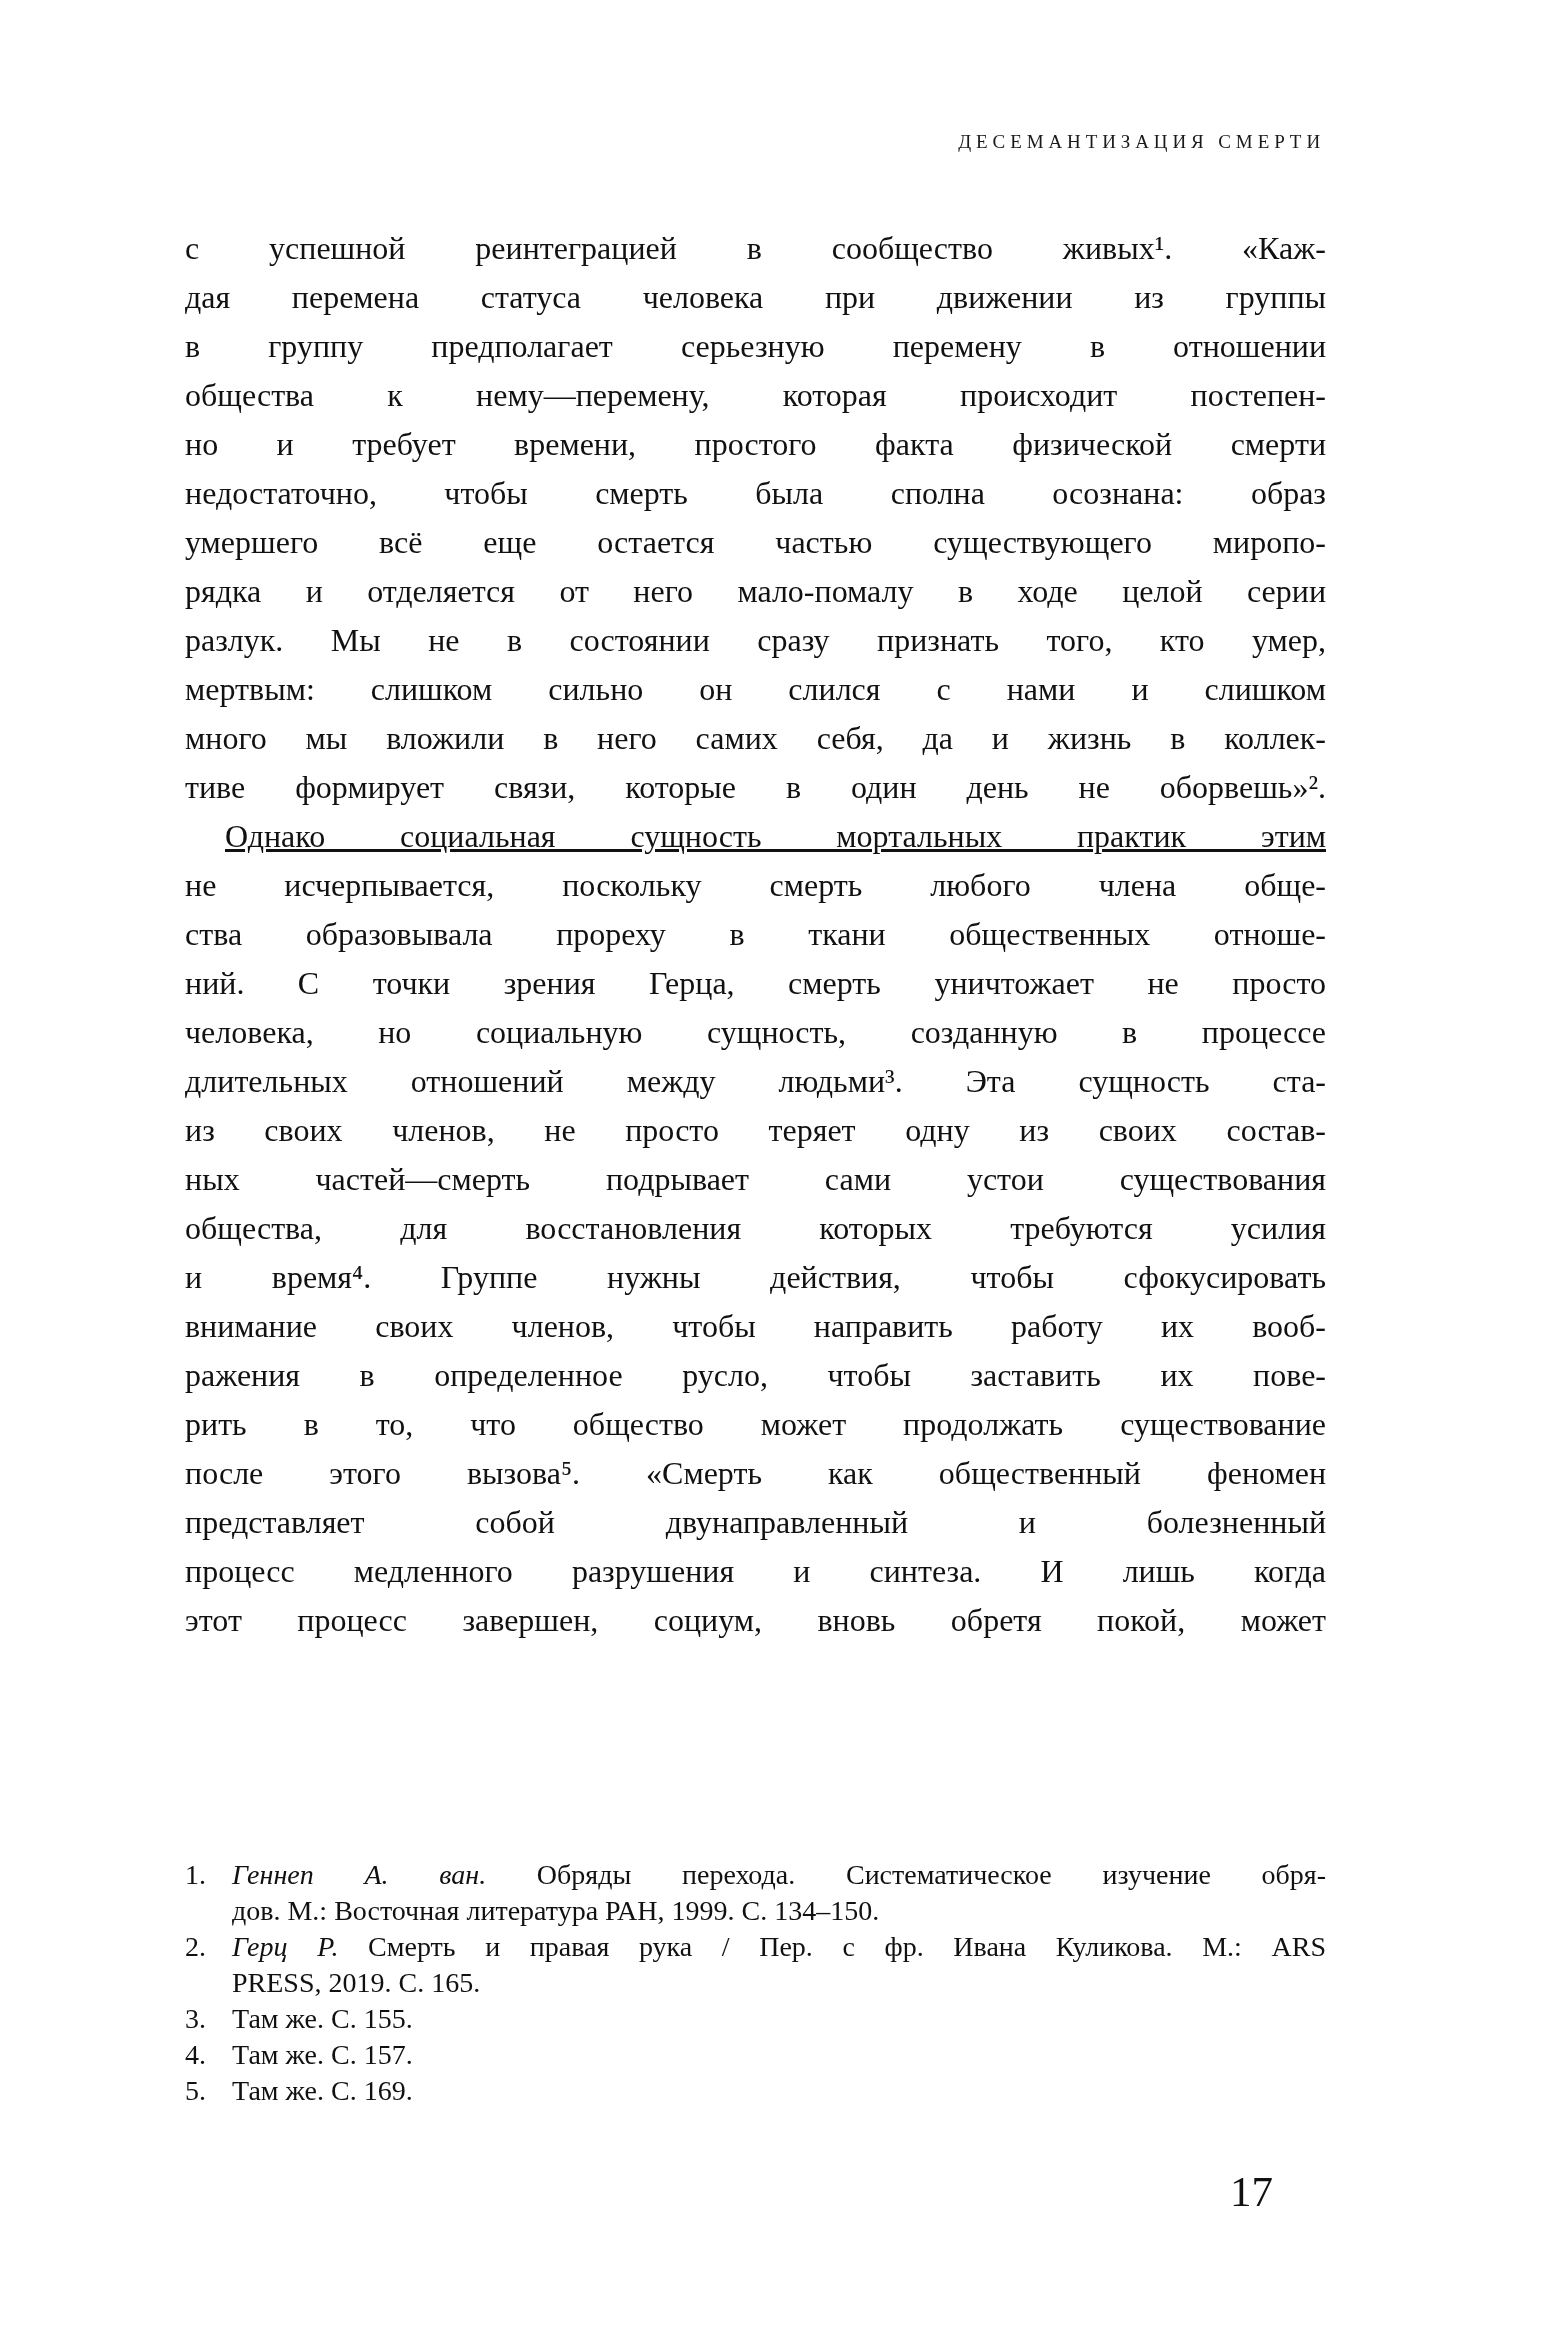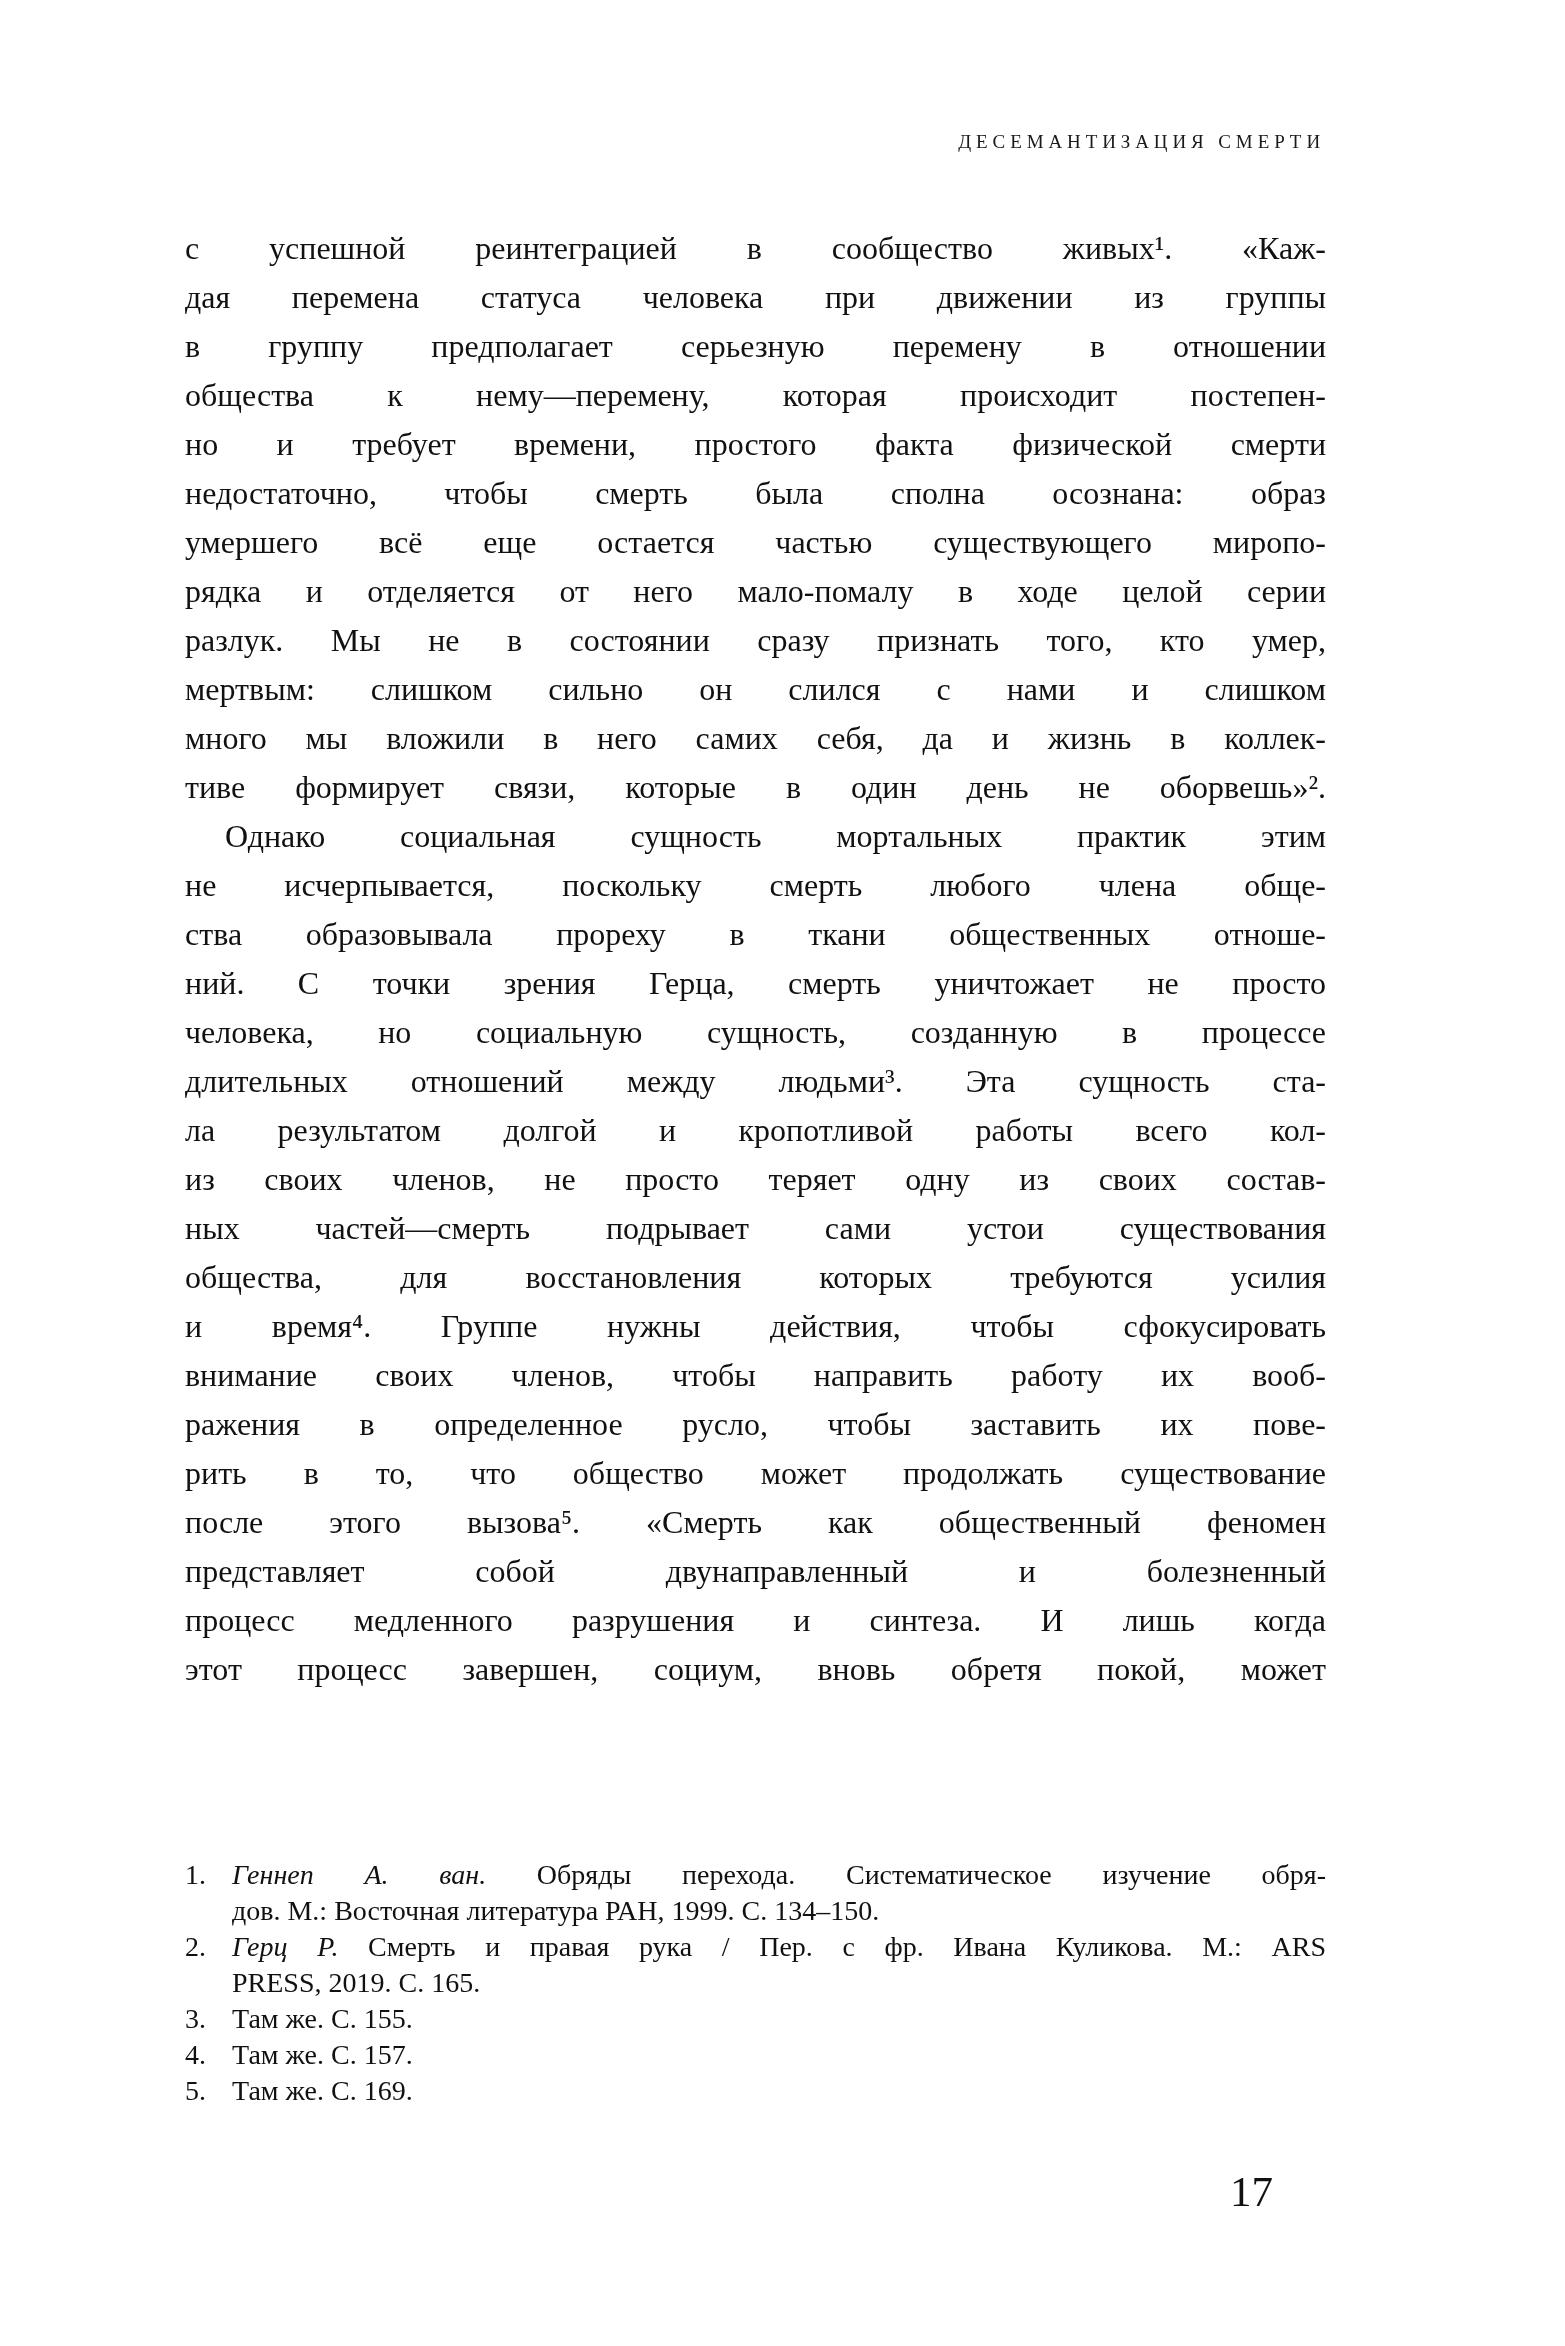--- a/index.html
+++ b/index.html
@@ -3,21 +3,21 @@
 <meta charset="utf-8">
 <style>
   html, body { margin: 0; padding: 0; background: #ffffff; }
   body { width: 1565px; height: 2347px; position: relative; overflow: hidden;
          font-family: "Liberation Serif", "DejaVu Serif", serif; color: #111111; }
   .running-head { position: absolute; top: 131px; left: 918px; width: 407px; text-align: right;
          font-size: 19px; letter-spacing: 4.9px; color: #1a1a1a; }
   .body-text { position: absolute; left: 185px; top: 224px; width: 1141px; }
   .line { display: block; height: 49px; line-height: 49px; font-size: 32px;
           text-align: justify; text-align-last: justify; white-space: nowrap; overflow: visible; }
-  .line.indent { padding-left: 40px; }
+  .line.indent { padding-left: 40px; text-decoration: underline; }
   .fn-block { position: absolute; left: 185px; top: 1857px; width: 1141px; }
   .fn { position: relative; font-size: 28px; line-height: 36px; padding-left: 47px; }
   .fn-num { position: absolute; left: 0; top: 0; }
   .fn-line { display: block; text-align: justify; text-align-last: justify; }
   .fn-line.short { text-align-last: left; }
   .fn-author { font-style: italic; }
   .page-number { position: absolute; left: 1230px; top: 2167px; font-size: 43px; }
 </style>
 </head>
 <body>
@@ -36,21 +36,20 @@
     <span class="line">разлук. Мы не в состоянии сразу признать того, кто умер,</span>
     <span class="line">мертвым: слишком сильно он слился с нами и слишком</span>
     <span class="line">много мы вложили в него самих себя, да и жизнь в коллек-</span>
     <span class="line">тиве формирует связи, которые в один день не оборвешь»².</span>
     <span class="line indent">Однако социальная сущность мортальных практик этим</span>
     <span class="line">не исчерпывается, поскольку смерть любого члена обще-</span>
     <span class="line">ства образовывала прореху в ткани общественных отноше-</span>
     <span class="line">ний. С точки зрения Герца, смерть уничтожает не просто</span>
     <span class="line">человека, но социальную сущность, созданную в процессе</span>
     <span class="line">длительных отношений между людьми³. Эта сущность ста-</span>
-    <span class="line">ла результатом долгой и кропотливой работы всего кол-</span>
     <span class="line">из своих членов, не просто теряет одну из своих состав-</span>
     <span class="line">ных частей—смерть подрывает сами устои существования</span>
     <span class="line">общества, для восстановления которых требуются усилия</span>
     <span class="line">и время⁴. Группе нужны действия, чтобы сфокусировать</span>
     <span class="line">внимание своих членов, чтобы направить работу их вооб-</span>
     <span class="line">ражения в определенное русло, чтобы заставить их пове-</span>
     <span class="line">рить в то, что общество может продолжать существование</span>
     <span class="line">после этого вызова⁵. «Смерть как общественный феномен</span>
     <span class="line">представляет собой двунаправленный и болезненный</span>
     <span class="line">процесс медленного разрушения и синтеза. И лишь когда</span>

